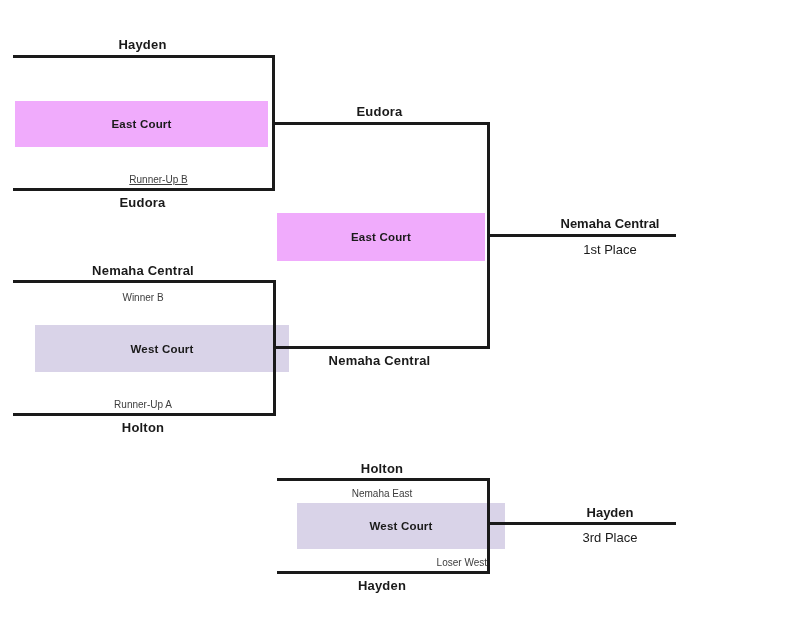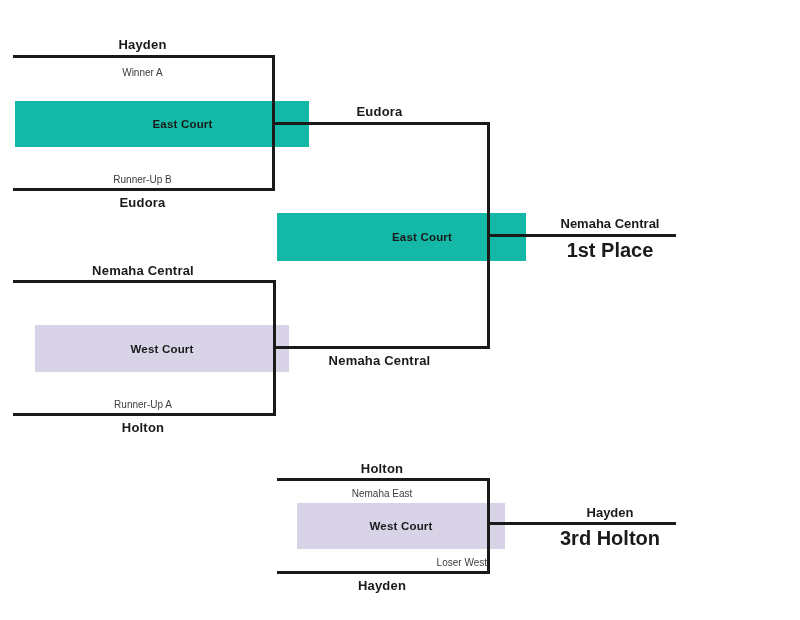--- a/index.html
+++ b/index.html
@@ -45,55 +45,55 @@
   .court-box {
     position: absolute;
     display: flex;
     align-items: center;
     justify-content: center;
     font-size: 11.5px;
     font-weight: bold;
     color: #1a1a1a;
     letter-spacing: 0.2px;
   }
-  .court-east { background: #14b8a6; padding-left: 41px; }
+  .court-east { background: #f0abfc; }
   .court-west { background: #d9d3e8; margin-left: 20px; }
   .winner {
     position: absolute;
     font-size: 13px;
     font-weight: bold;
     color: #1a1a1a;
     text-align: center;
     line-height: 16px;
   }
   .place {
     position: absolute;
-    font-size: 20px;
-    font-weight: bold;
+    font-size: 13px;
+    font-weight: normal;
     color: #1a1a1a;
     text-align: center;
     line-height: 20px;
   }
 </style>
 </head>
 <body>
 
 <div id="stage">
 
   <div class="team" style="left:13px; top:37px; width:259px;">Hayden</div>
   <div class="hline" style="left:13px; top:55px; width:262px;"></div>
-  <div class="slot" style="left:13px; top:66px; width:259px;">Winner A</div>
   <div class="court-box court-east" style="left:15px; top:101px; width:253px; height:46px;">East Court</div>
-  <div class="slot" style="left:13px; top:173px; width:259px;">Runner-Up B</div>
+  <div class="slot" style="left:29px; top:173px; width:259px;text-decoration:underline;">Runner-Up B</div>
   <div class="hline" style="left:13px; top:188px; width:262px;"></div>
   <div class="team" style="left:13px; top:195px; width:259px;">Eudora</div>
   <div class="vline" style="left:272px; top:55px; height:136px;"></div>
 
   <div class="team" style="left:13px; top:263px; width:260px;">Nemaha Central</div>
   <div class="hline" style="left:13px; top:280px; width:263px;"></div>
+  <div class="slot" style="left:13px; top:291px; width:260px;">Winner B</div>
   <div class="court-box court-west" style="left:15px; top:325px; width:254px; height:47px;">West Court</div>
   <div class="slot" style="left:13px; top:398px; width:260px;">Runner-Up A</div>
   <div class="hline" style="left:13px; top:413px; width:263px;"></div>
   <div class="team" style="left:13px; top:420px; width:260px;">Holton</div>
   <div class="vline" style="left:273px; top:280px; height:136px;"></div>
 
   <div class="team" style="left:272px; top:104px; width:215px;">Eudora</div>
   <div class="hline" style="left:272px; top:122px; width:218px;"></div>
   <div class="court-box court-east" style="left:277px; top:213px; width:208px; height:48px;">East Court</div>
   <div class="hline" style="left:273px; top:346px; width:217px;"></div>
@@ -108,15 +108,15 @@
   <div class="hline" style="left:277px; top:478px; width:213px;"></div>
   <div class="slot" style="left:277px; top:487px; width:210px;">Nemaha East</div>
   <div class="court-box court-west" style="left:277px; top:503px; width:208px; height:46px;">West Court</div>
   <div class="slot" style="left:277px; top:556px; width:210px;text-align:right;">Loser West</div>
   <div class="hline" style="left:277px; top:571px; width:213px;"></div>
   <div class="team" style="left:277px; top:578px; width:210px;">Hayden</div>
   <div class="vline" style="left:487px; top:478px; height:96px;"></div>
 
   <div class="winner" style="left:487px; top:505px; width:246px;">Hayden</div>
   <div class="hline" style="left:487px; top:522px; width:246px;"></div>
-  <div class="place" style="left:487px; top:528px; width:246px;">3rd Holton</div>
+  <div class="place" style="left:487px; top:528px; width:246px;">3rd Place</div>
 
 </div>
 
 </body></html>

